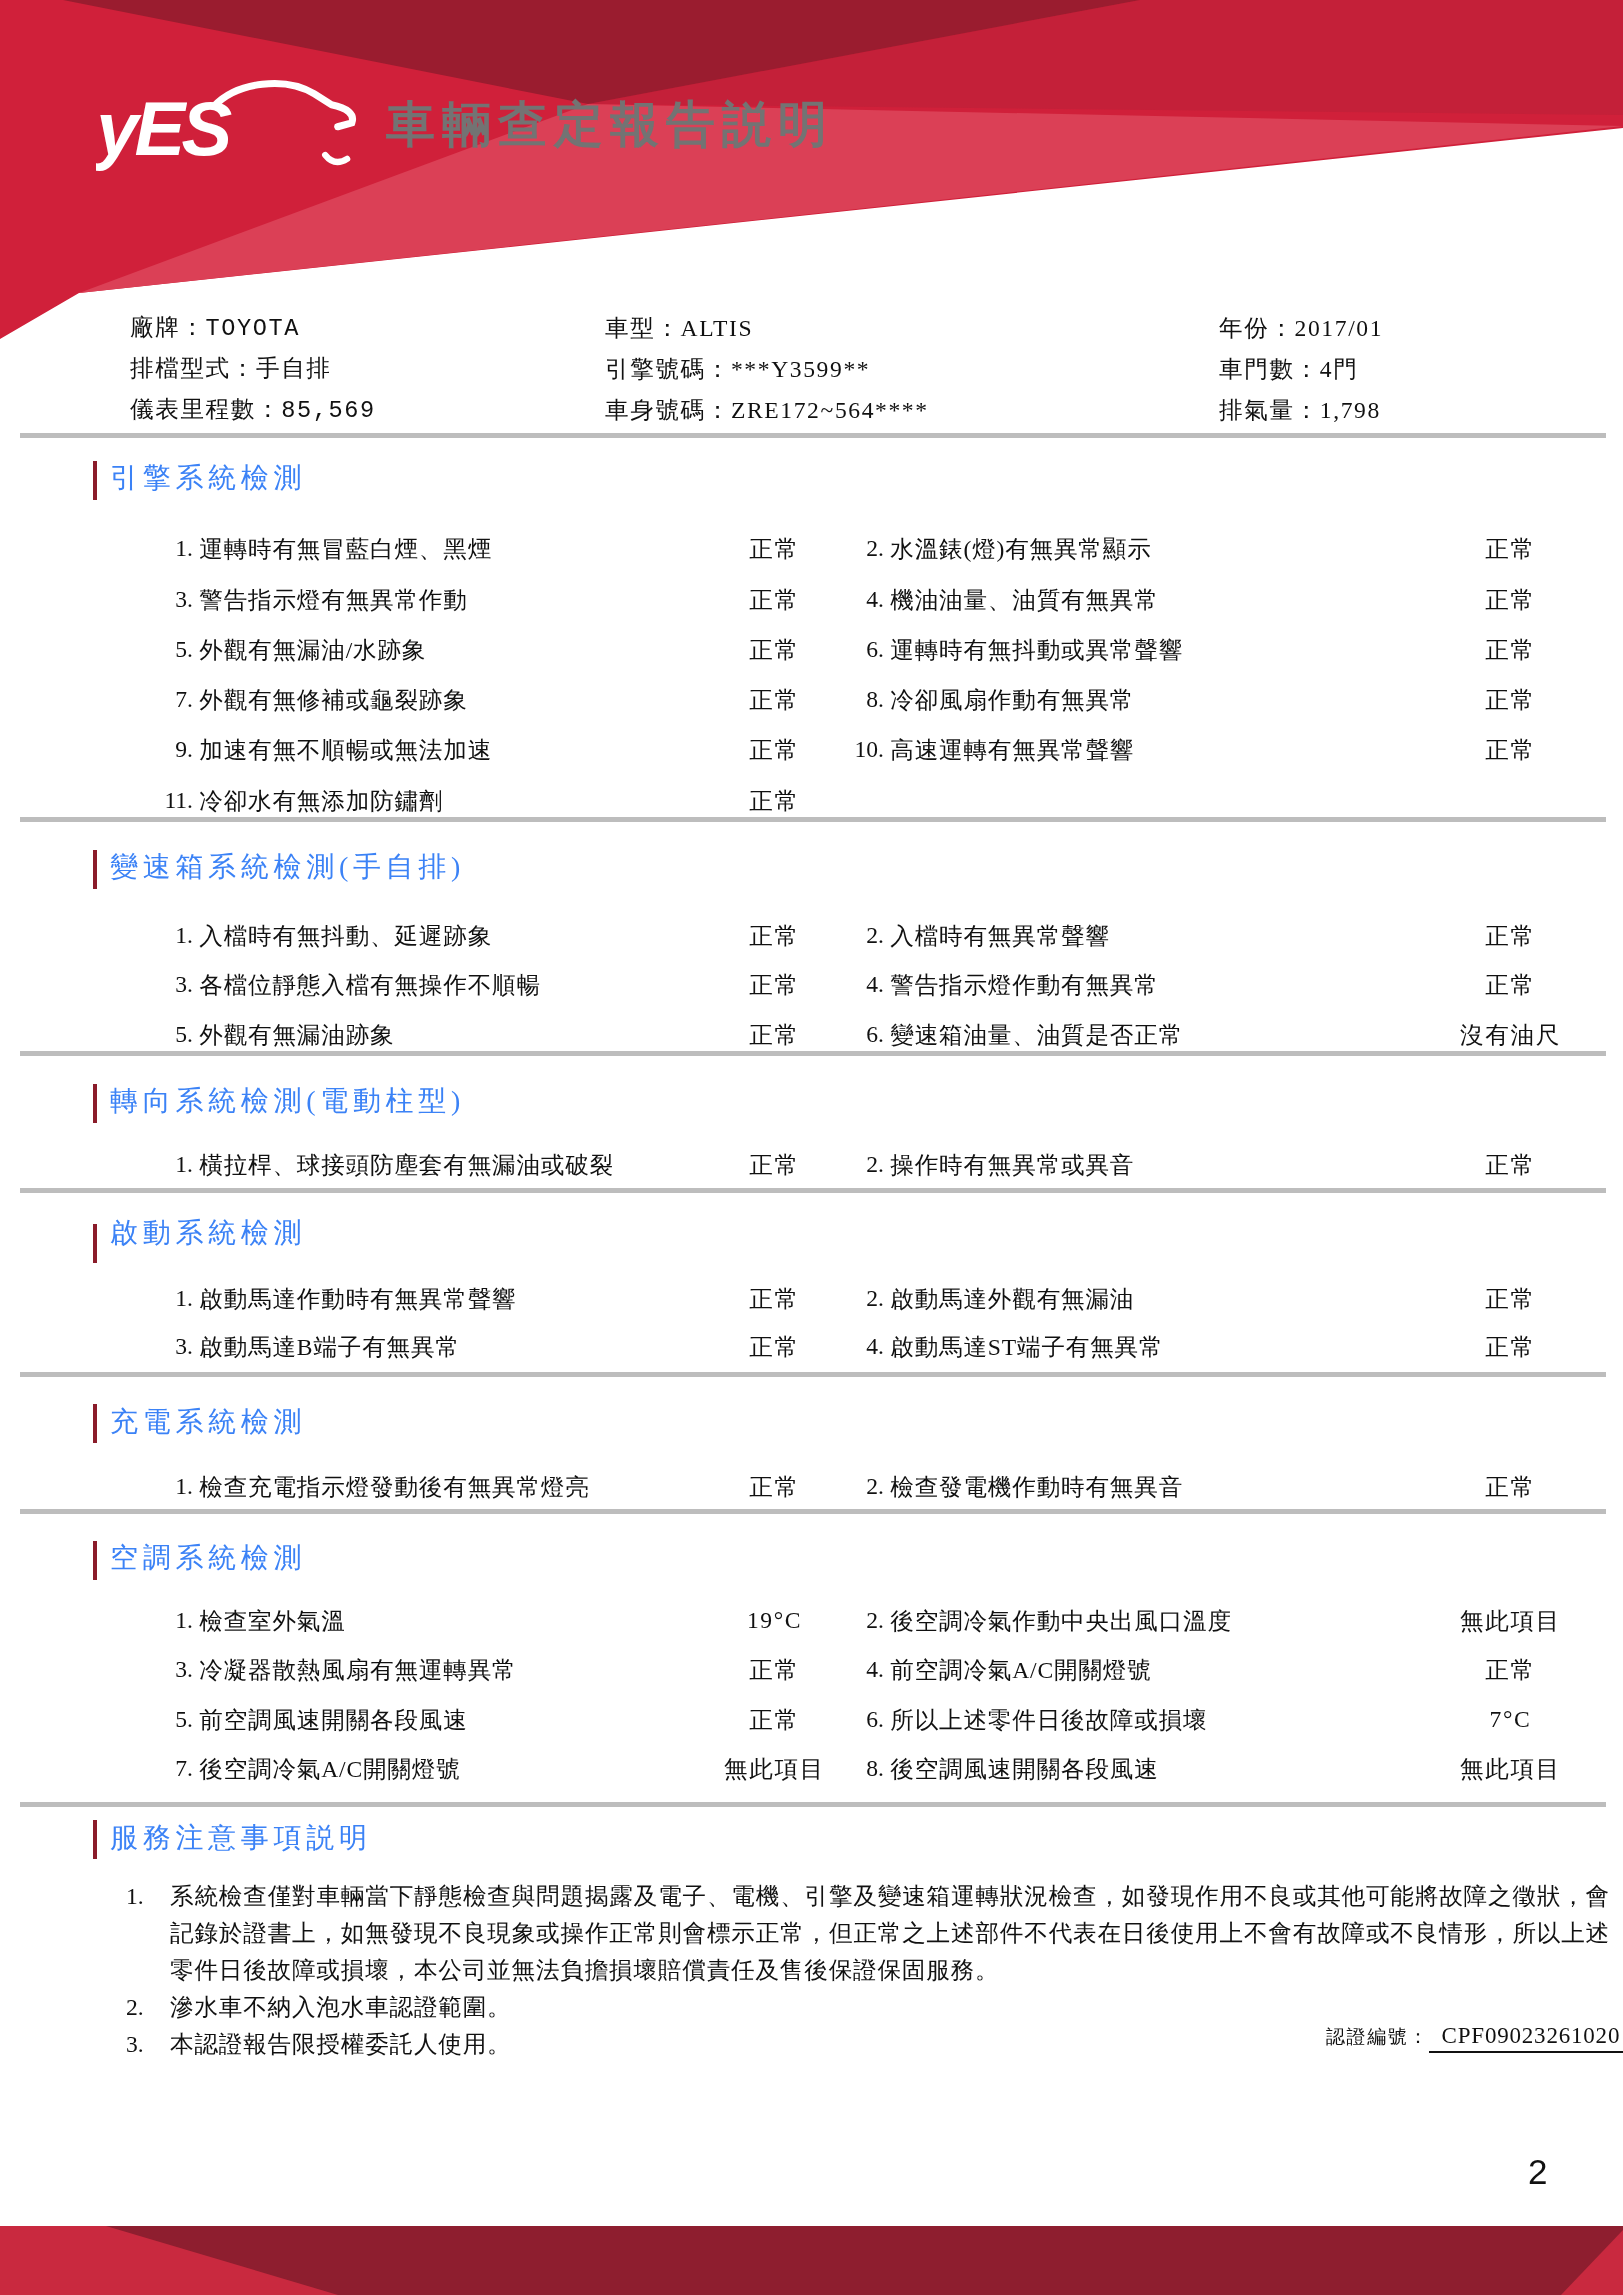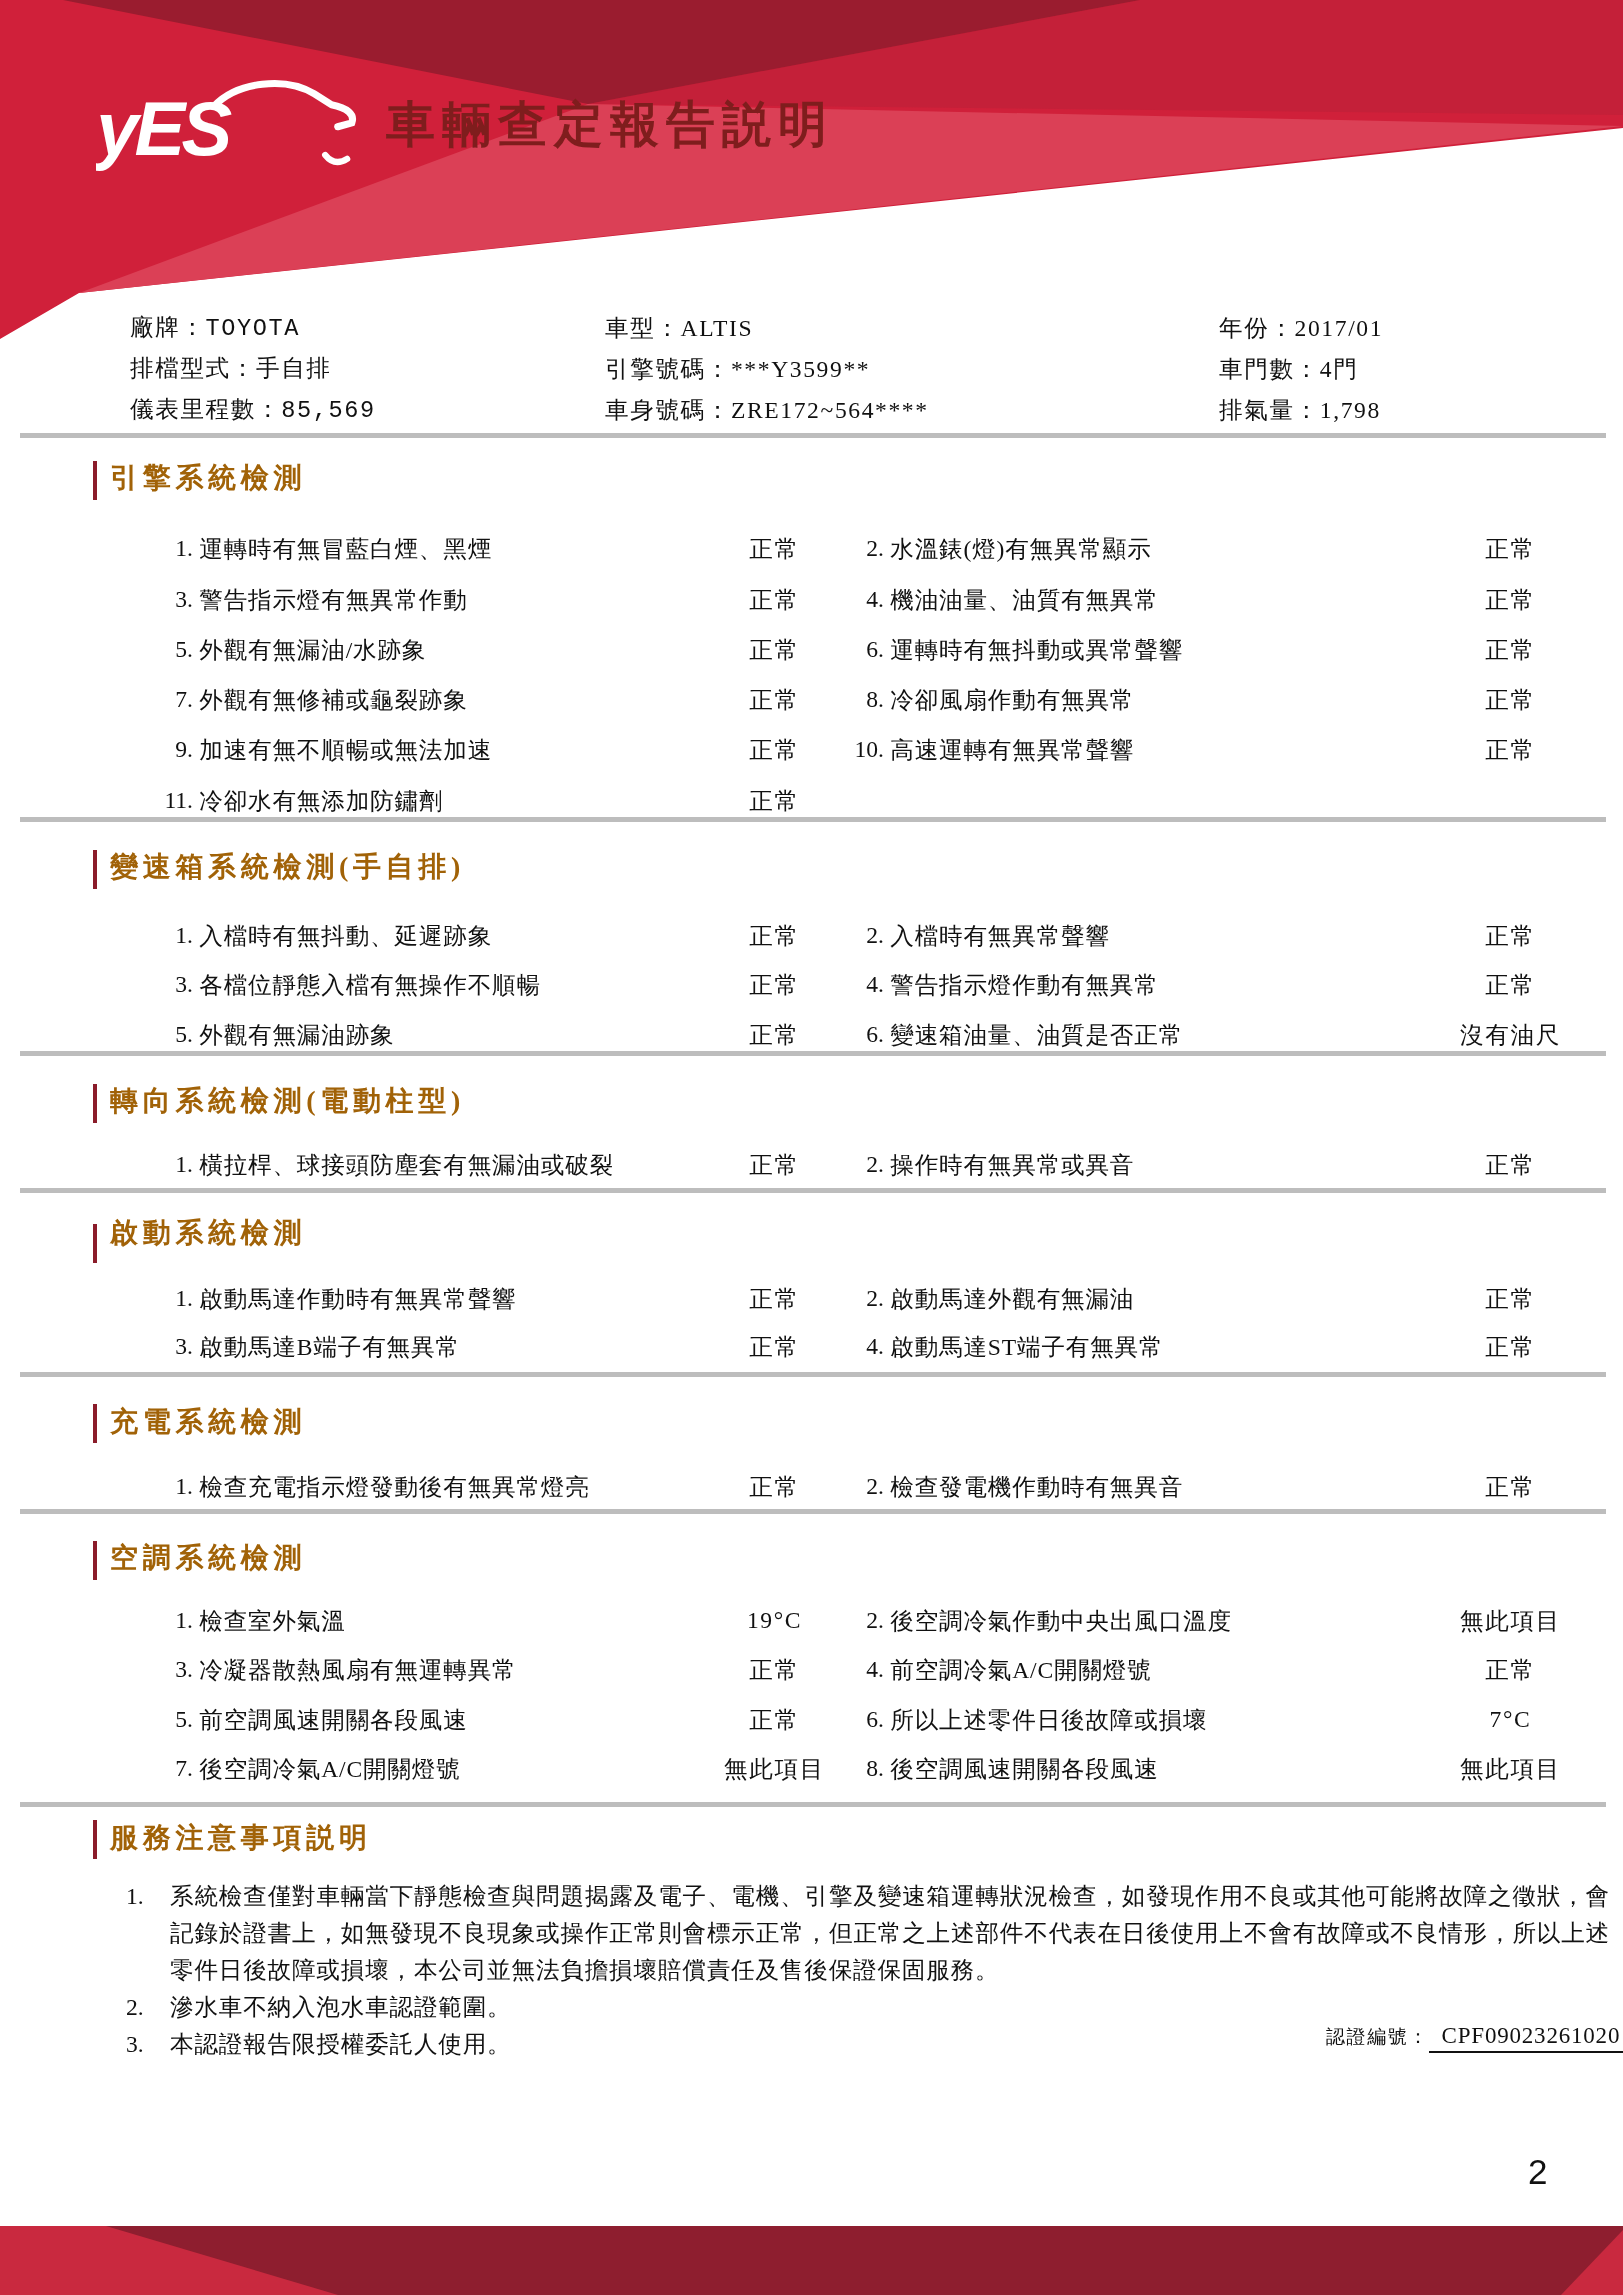--- a/index.html
+++ b/index.html
@@ -9,28 +9,28 @@
   
   .hdr{position:absolute;left:0;top:0;width:1623px;height:349px;}
   .shape{position:absolute;left:0;top:0;width:100%;height:100%;}
   .s-base {background:#D0203A;clip-path:polygon(0 0,1623px 0,1623px 128px,79px 293px,0 339px);}
   .s-rightq{background:#C42039;clip-path:polygon(1140px 0,1623px 0,1623px 115px,588px 104px);}
   .s-pink {background:#DB4056;clip-path:polygon(588px 104px,1623px 126px,79px 293px);}
   .s-darkv{background:#9A1C2F;clip-path:polygon(63px 0,1140px 0,588px 104px);}
 
   .logo{position:absolute;left:96px;top:75px;width:271px;height:98px;}
   .hdr-title{position:absolute;left:386px;top:96px;font-family:"Liberation Sans","DejaVu Sans",sans-serif;
-             font-size:49px;font-weight:bold;color:#7f1d1d;letter-spacing:7px;line-height:57px;}
+             font-size:49px;font-weight:bold;color:#737373;letter-spacing:7px;line-height:57px;}
 
   
   .info-col{position:absolute;top:308px;font-size:23.6px;line-height:41px;letter-spacing:1.6px;white-space:nowrap;}
 
   
   .sec-bar{position:absolute;width:3.9px;height:39px;background:#8B1C2A;}
-  .sec-title{position:absolute;font-size:28px;font-weight:bold;color:#a16207;letter-spacing:4.7px;white-space:nowrap;}
+  .sec-title{position:absolute;font-size:28px;font-weight:normal;color:#3b82f6;letter-spacing:4.7px;white-space:nowrap;}
   .item{position:absolute;height:33px;display:flex;align-items:center;font-size:23.6px;white-space:nowrap;}
   .item .num{width:67px;text-align:right;flex:none;}
   .item .lbl{flex:1;padding-left:6.3px;letter-spacing:0.8px;overflow:hidden;}
   .item .res{flex:none;text-align:center;letter-spacing:1.6px;}
   .col-l{left:126px;width:719px;}
   .col-l .res{width:141px;}
   .col-r{left:817px;width:762px;}
   .col-r .res{width:137px;}
 
   .sep{position:absolute;left:19.6px;width:1586px;height:4.7px;background:#BDBDBD;}

